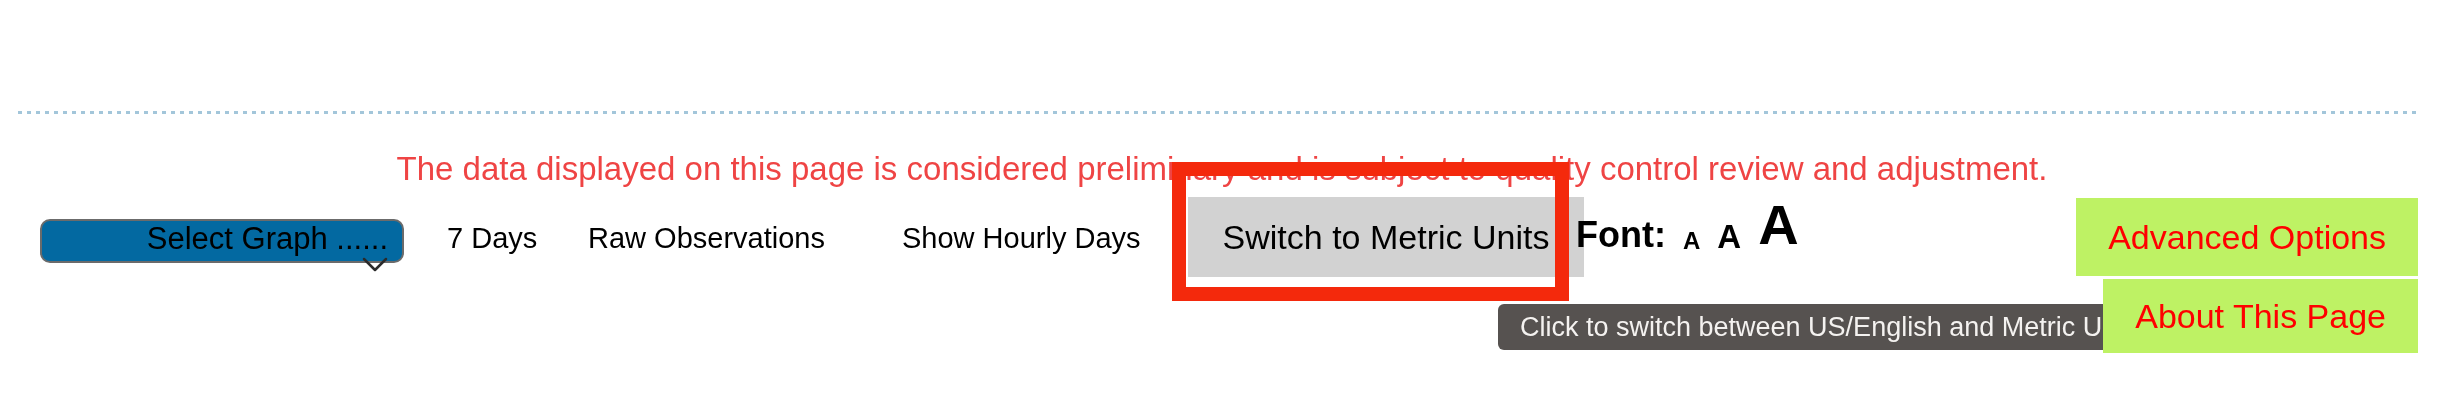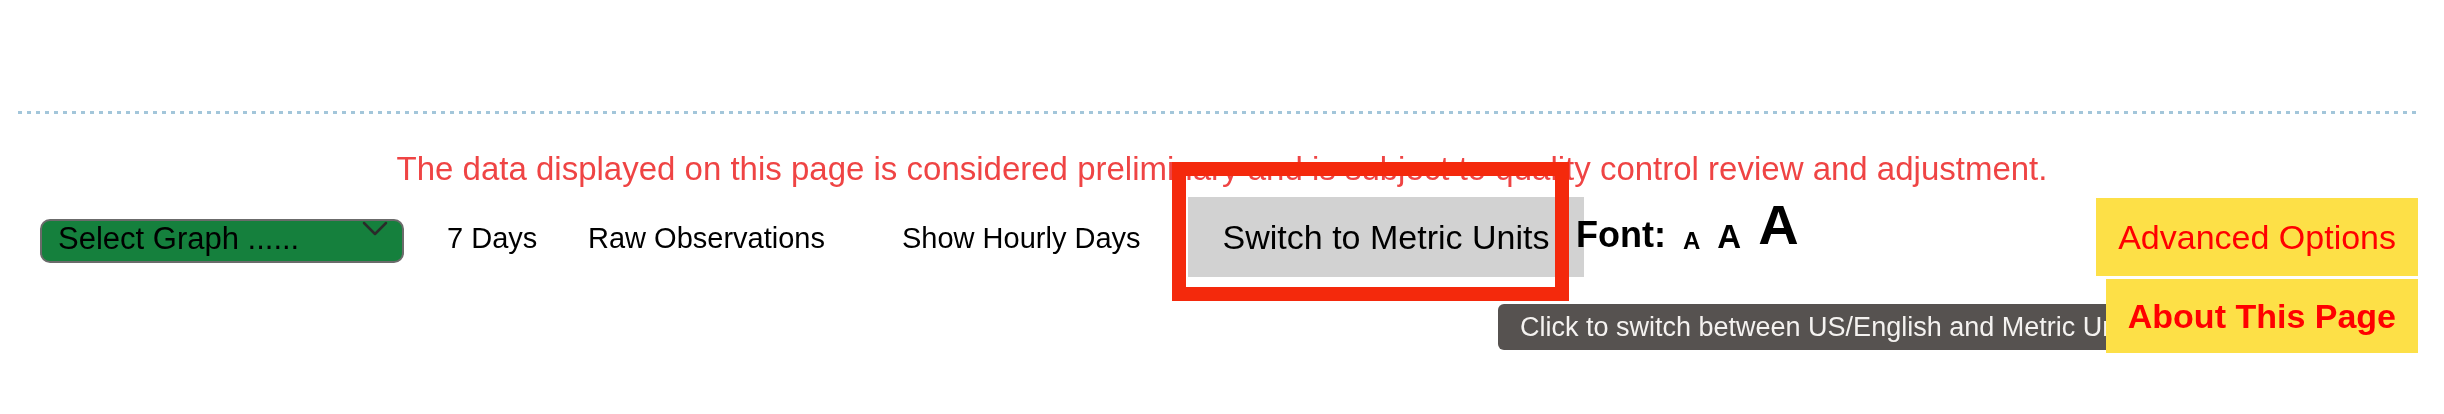--- a/index.html
+++ b/index.html
@@ -17,22 +17,22 @@
   }
   
   .disclaimer{
     position:absolute;left:0;top:150px;width:100%;
     text-align:center;font-size:33px;color:#ef4444;white-space:nowrap;
   }
   
   .graph-select{
     position:absolute;left:40px;top:219px;width:364px;height:44px;
     box-sizing:border-box;border:2px solid #6b6b6b;border-radius:10px;
-    background:#15803d;display:flex;align-items:flex-start;justify-content:space-between;
-    padding:0 14px 0 16px;font-size:31px;color:#000;cursor:default;
+    background:#0369a1;display:flex;align-items:flex-end;justify-content:space-between;
+    padding:0 14px 0 16px;font-size:31px;color:#000;cursor:default;flex-direction:column;
   }
   .graph-select .chev{width:26px;height:16px;display:block;}
   
   .navlink{
     position:absolute;top:221px;font-size:29px;line-height:34px;color:#000;
     white-space:nowrap;cursor:pointer;
   }
   .nl-7days{left:447px;}
   .nl-raw{left:588px;}
   .nl-hourly{left:902px;}
@@ -59,25 +59,25 @@
   .fa-medium{font-size:33px;}
   .fa-large{font-size:56px;}
   
   .tooltip{
     position:absolute;left:1498px;top:304px;height:46px;line-height:46px;
     padding:0 22px;background:#565250;color:#f4f2f0;font-size:27px;
     border-radius:6px;white-space:nowrap;
   }
   
   .ylink{
-    position:absolute;right:26px;background:#fde047;color:#ff0000;
-    font-size:34px;padding:0 22px;white-space:nowrap;cursor:pointer;
+    position:absolute;right:26px;background:#bef264;color:#ff0000;
+    font-size:34px;padding:0 32px;white-space:nowrap;cursor:pointer;
   }
   .ylink-advanced{top:198px;height:78px;line-height:78px;}
-  .ylink-about{top:279px;height:74px;line-height:74px;font-weight:bold;}
+  .ylink-about{top:279px;height:74px;line-height:74px;}
 </style>
 </head>
 <body>
 
 <div id="screen">
 
   <div class="divider"></div>
 
   <div class="disclaimer">The data displayed on this page is considered preliminary and is subject to quality control review and adjustment.</div>
 

